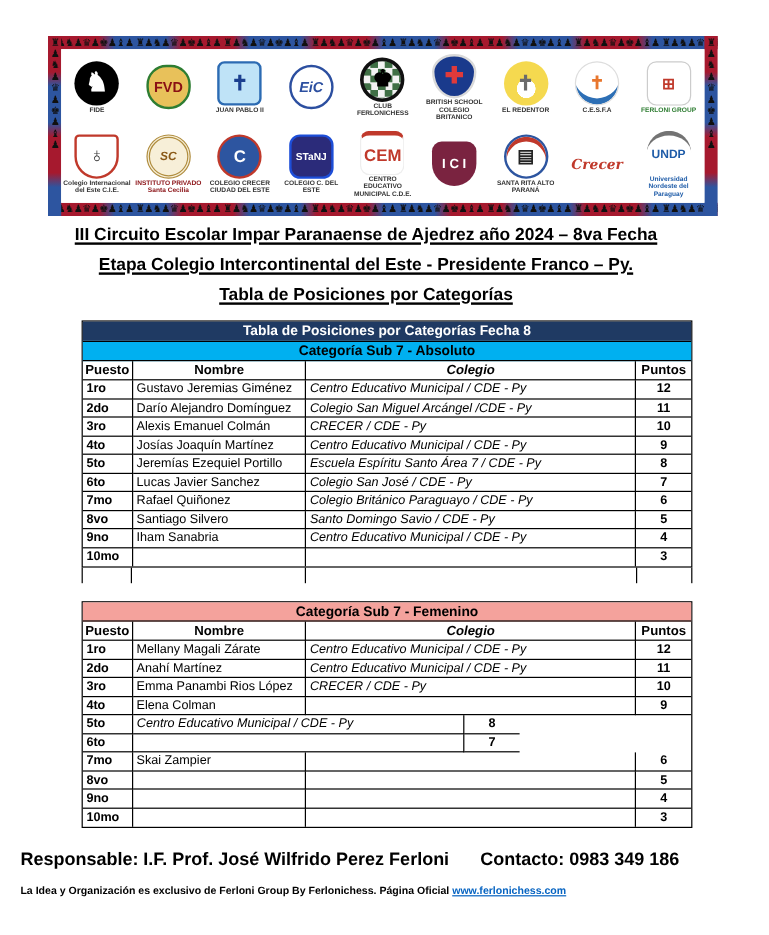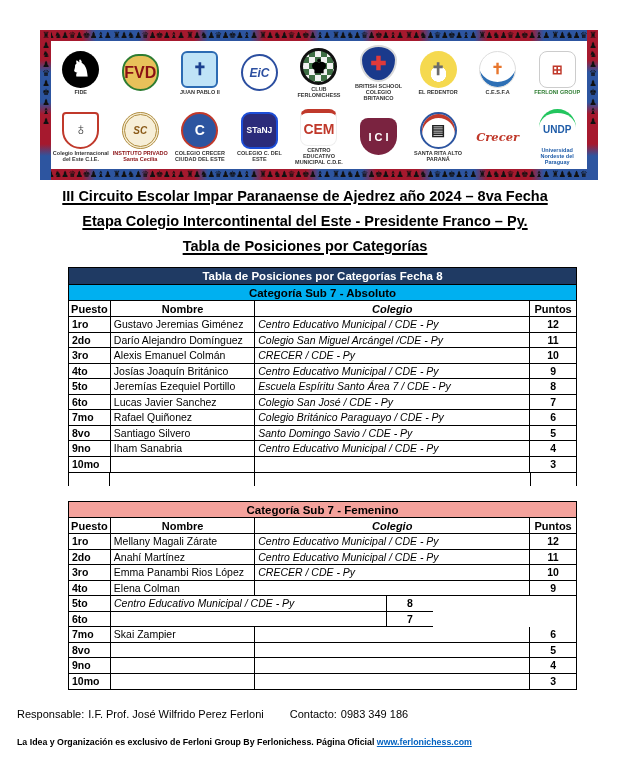--- a/index.html
+++ b/index.html
@@ -15,37 +15,37 @@
   .strip-v{top:0;width:11px;height:150px;font-size:8.5px;line-height:11px;letter-spacing:-0.5px;
     writing-mode:vertical-rl;
     background:repeating-linear-gradient(180deg,#a6192e 0px,#a6192e 30px,#2d55a0 42px,#2d55a0 72px,#a6192e 84px);}
   .strip-left{left:0;} .strip-right{right:0;}
   .banner-inner{position:absolute;left:11px;right:11px;top:11px;bottom:11px;display:flex;flex-direction:column;justify-content:space-around;background:#fff;}
   .logo-row{display:flex;justify-content:space-around;align-items:center;}
   .lg{width:58px;display:flex;flex-direction:column;align-items:center;justify-content:center;}
   .m{width:37px;height:37px;border-radius:50%;display:flex;align-items:center;justify-content:center;font-weight:700;box-sizing:border-box;}
   .cap{font-size:5.5px;font-weight:700;color:#333;text-align:center;line-height:1.15;margin-top:1px;max-width:56px;}
   .m-fide{background:#000;color:#fff;font-size:22px;}
-  .m-fvd{background:#e8c15a;border:2px solid #2e7d32;color:#8a1014;font-size:16px;border-radius:45% 45% 50% 50%;}
+  .m-fvd{background:#e8c15a;border:2px solid #2e7d32;color:#8a1014;font-size:12px;border-radius:45% 45% 50% 50%;}
   .m-jp2{background:#bfe3f7;border:2px solid #2c6bb3;color:#1b3f8f;font-size:17px;border-radius:6px;}
   .m-eic{background:#fff;border:2px solid #2c4fa0;color:#2c4fa0;font-size:12px;font-style:italic;}
   .m-fchess{background:repeating-conic-gradient(#3f6f45 0% 25%,#f2f2f2 0% 50%);background-size:12px 12px;color:#000;font-size:19px;border:3px solid #111;}
   .m-british{background:#1a3a8c;color:#e03a3a;font-size:19px;border:2px solid #d9d9d9;border-radius:50% 50% 50% 50%/40% 40% 60% 60%;}
   .m-redentor{background:radial-gradient(circle at 50% 62%,#fff 0 26%,#f5d94f 27% 100%);color:#6b6b6b;font-size:17px;}
   .m-cesfa{background:#fff;border:1px solid #ddd;color:#e8762d;font-size:15px;box-shadow:inset 0 -7px 0 -2px #2d6fb5;}
   .m-fgroup{background:#fff;border:1px solid #ccc;color:#c0392b;font-size:13px;border-radius:8px;}
   .m-cie{background:#fff;border:2px solid #c0392b;color:#333;font-size:17px;border-radius:4px 4px 50% 50%;}
   .m-scecilia{background:#f7efd8;border:3px double #b08d3f;color:#8a5a18;font-size:10px;font-style:italic;}
   .m-ccrecer{background:#2d55a0;border:2px solid #c0392b;color:#fff;font-size:14px;}
   .m-stanj{background:#2b2b7a;color:#fff;font-size:8.5px;border-radius:9px;border:2px solid #1d4ed8;}
   .m-cem{background:#fff;border:1px solid #eee;border-top:4px solid #c0392b;color:#c0392b;font-size:14px;border-radius:8px;}
   .m-ici{background:#7a2340;color:#fff;font-size:11px;border-radius:8px 8px 50% 50%;}
   .m-srita{background:#fff;border:2px solid #2d55a0;color:#222;font-size:15px;box-shadow:inset 0 4px 0 #c0392b;}
   .m-crecer2{background:#fff;color:#c0392b;font-family:"DejaVu Serif",serif;font-style:italic;font-size:11.5px;}
-  .m-undp{background:#fff;color:#1f5ca8;font-size:10px;border-top:4px solid #22c55e;}
+  .m-undp{background:#fff;color:#1f5ca8;font-size:10px;border-top:4px solid #737373;}
   .cap-green{color:#2e7d32;} .cap-blue{color:#1f5ca8;} .cap-red{color:#8a1014;}
 
   
   .titles{position:absolute;top:184px;left:0;width:610px;text-align:center;}
   .title-line{font-size:14.5px;font-weight:700;line-height:25px;text-decoration:underline;text-decoration-thickness:1.5px;text-underline-offset:2px;}
 
   
   .tablewrap{position:absolute;left:68px;top:267px;width:509px;font-size:10.5px;}
   .boxed{border:1.2px solid #000;}
   .trow{display:flex;align-items:center;box-sizing:border-box;}
@@ -62,21 +62,21 @@
   .drow > div{border-right:1px solid #000;border-bottom:1px solid #000;height:100%;line-height:15px;padding-left:3px;}
   .drow > div:last-child{border-right:none;text-align:center;padding-left:0;font-weight:700;}
   .drow .c1{font-weight:700;}
   .rows .drow:last-child > div{border-bottom:none;}
   .gaprow{height:13px;display:flex;}
   .gaprow > div{box-sizing:border-box;border-right:1px solid #000;height:100%;}
   .gaprow > .c1{border-left:1px solid #000;}
   .gapblank{height:15px;}
 
   
-  .footer1{position:absolute;left:17px;top:708px;font-size:11px;font-weight:400;}
+  .footer1{position:absolute;left:17px;top:708px;font-size:15px;font-weight:700;}
   .footer1 span{margin-right:4px;}
   .footer1 .contact-label{margin-left:22px;}
   .footer2{position:absolute;left:17px;top:737px;font-size:8.8px;font-weight:700;}
   .footer2 a{color:#0563c1;text-decoration:underline;}
 </style>
 </head>
 <body>
 
 <div class="page">
 
@@ -200,21 +200,21 @@
 
           <div class="trow drow">
             <div class="c1">3ro</div>
             <div class="c2">Alexis Emanuel Colmán</div>
             <div class="c3">CRECER / CDE - Py</div>
             <div class="c4">10</div>
           </div>
 
           <div class="trow drow">
             <div class="c1">4to</div>
-            <div class="c2">Josías Joaquín Británico</div>
+            <div class="c2">Josías Joaquín Martínez</div>
             <div class="c3">Centro Educativo Municipal / CDE - Py</div>
             <div class="c4">9</div>
           </div>
 
           <div class="trow drow">
             <div class="c1">5to</div>
             <div class="c2">Jeremías Ezequiel Portillo</div>
             <div class="c3">Escuela Espíritu Santo Área 7 / CDE - Py</div>
             <div class="c4">8</div>
           </div>

